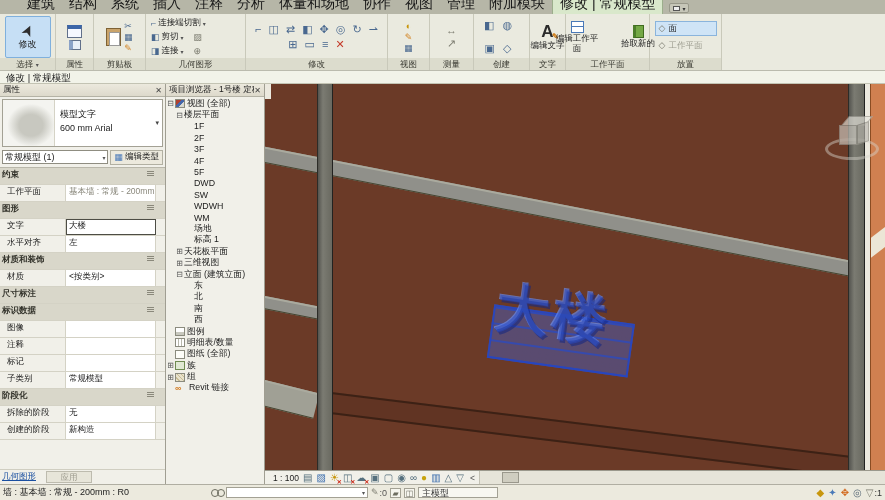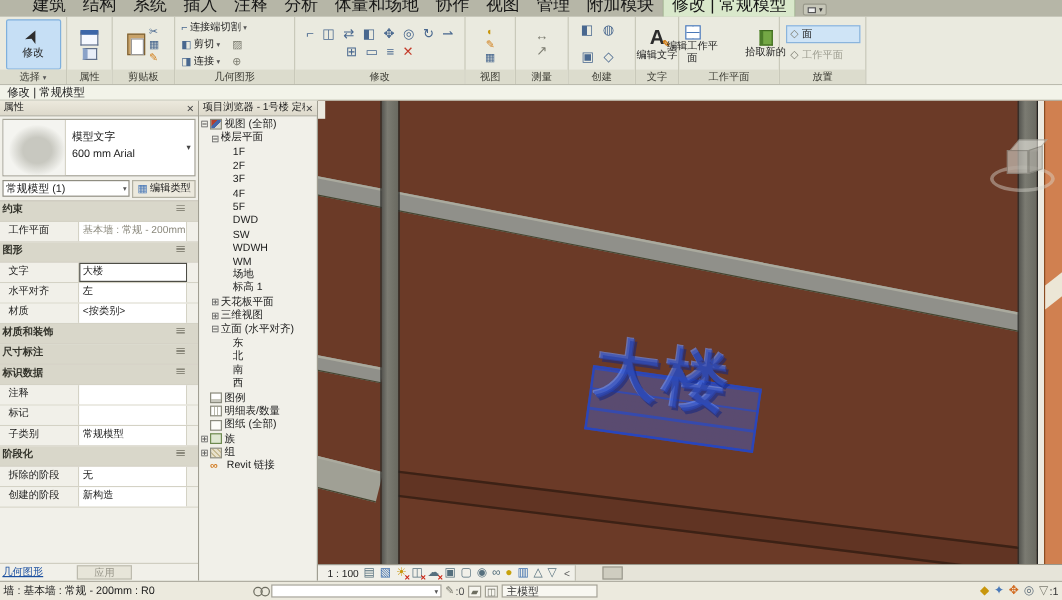--- a/index.html
+++ b/index.html
@@ -83,21 +83,21 @@
   .prow .val { flex:1; background:#fff; padding:1px 2px 0 3px; border-right:1px solid #d4d2c5; white-space:nowrap; overflow:hidden; }
   .prow .gut { width:9px; background:#f1f0e9; }
   .prow.sec { background:#d9d7ca; }
   .prow.sec .slab { flex:1; padding:1px 0 0 2px; font-weight:bold; color:#33332b; }
   .prow.sec .knob { width:7px; height:5px; margin:3px 2px 0 0; background:repeating-linear-gradient(#8a887b 0 1px, #d9d7ca 1px 2px); }
   .val.muted { color:#8a887c; }
   .val.focus { outline:1px solid #4d4d45; outline-offset:-1px; }
   .props-foot { position:absolute; bottom:0; left:0; width:100%; height:15px; display:flex; align-items:center;
                 padding:0 2px; background:#f1f0e9; border-top:1px solid #d0cec1; }
   .help-link { color:#1a4fa0; text-decoration:underline; font-size:8.5px; }
-  .apply-btn { margin-left:28px; width:46px; height:12px; background:#e7e5d9; border:1px solid #bdbbae;
+  .apply-btn { margin-left:10px; width:46px; height:12px; background:#e7e5d9; border:1px solid #bdbbae;
                color:#9a988c; font-size:8.5px; text-align:center; line-height:11px; }
 
   .browser { left:166px; width:99px; }
   .tree { padding-top:1px; }
   .trow { display:flex; align-items:center; height:11.4px; font-size:8.8px; white-space:nowrap; cursor:default; }
   .trow .exp { width:9px; font-size:8px; color:#555; text-align:center; flex:none; }
   .trow .sp9 { width:9px; flex:none; } .trow .sp19 { width:19px; flex:none; }
   .ticon { width:10px; height:9px; flex:none; margin-right:2px; border:1px solid #8b8b7e; background:#fff; }
   .ti-views { background:linear-gradient(135deg,#b04030 0 35%, #4466aa 35% 65%, #d8d8d0 65%); }
   .ti-legend { background:linear-gradient(#fff 60%, #c8c8be 60%); }
@@ -376,41 +376,46 @@
       <div class="prow">
           <span class="lab">文字</span>
           <span class="val focus">大楼</span>
           <span class="gut"></span>
         </div>
       <div class="prow">
           <span class="lab">水平对齐</span>
           <span class="val">左</span>
           <span class="gut"></span>
         </div>
-      <div class="prow">
-          <span class="lab">材质</span>
-          <span class="val">&lt;按类别&gt;</span>
-          <span class="gut"></span>
-        </div>
       <div class="prow sec">
           <span class="slab">材质和装饰</span>
           <span class="knob"></span>
           <span class="gut" style="background:#d9d7ca"></span>
         </div>
+      <div class="prow">
+          <span class="lab">材质</span>
+          <span class="val">&lt;按类别&gt;</span>
+          <span class="gut"></span>
+        </div>
       <div class="prow sec">
           <span class="slab">尺寸标注</span>
           <span class="knob"></span>
           <span class="gut" style="background:#d9d7ca"></span>
         </div>
       <div class="prow sec">
           <span class="slab">标识数据</span>
           <span class="knob"></span>
           <span class="gut" style="background:#d9d7ca"></span>
         </div>
       <div class="prow">
+          <span class="lab">图像</span>
+          <span class="val"></span>
+          <span class="gut"></span>
+        </div>
+      <div class="prow">
           <span class="lab">注释</span>
           <span class="val"></span>
           <span class="gut"></span>
         </div>
       <div class="prow">
           <span class="lab">标记</span>
           <span class="val"></span>
           <span class="gut"></span>
         </div>
       <div class="prow">
@@ -517,21 +522,21 @@
           <span class="tlbl">天花板平面</span>
         </div>
       <div class="trow">
           <span class="sp9"></span>
           <span class="exp">⊞</span>
           <span class="tlbl">三维视图</span>
         </div>
       <div class="trow">
           <span class="sp9"></span>
           <span class="exp">⊟</span>
-          <span class="tlbl">立面 (水平对齐)</span>
+          <span class="tlbl">立面 (建筑立面)</span>
         </div>
       <div class="trow">
           <span class="sp9"></span>
           <span class="sp19"></span>
           <span class="tlbl">东</span>
         </div>
       <div class="trow">
           <span class="sp9"></span>
           <span class="sp19"></span>
           <span class="tlbl">北</span>

